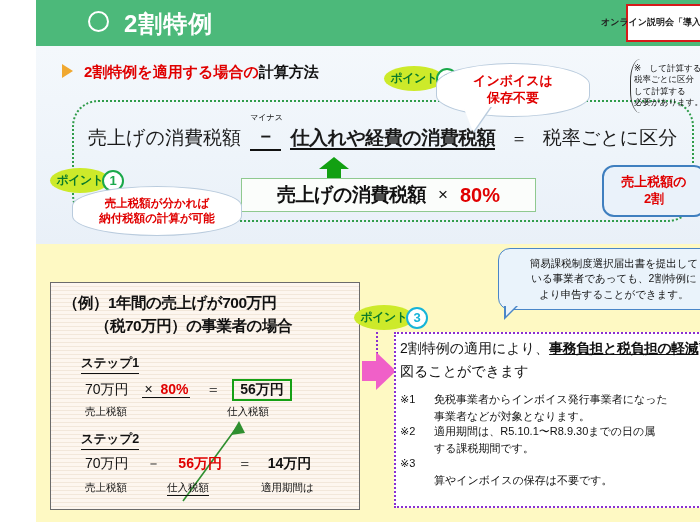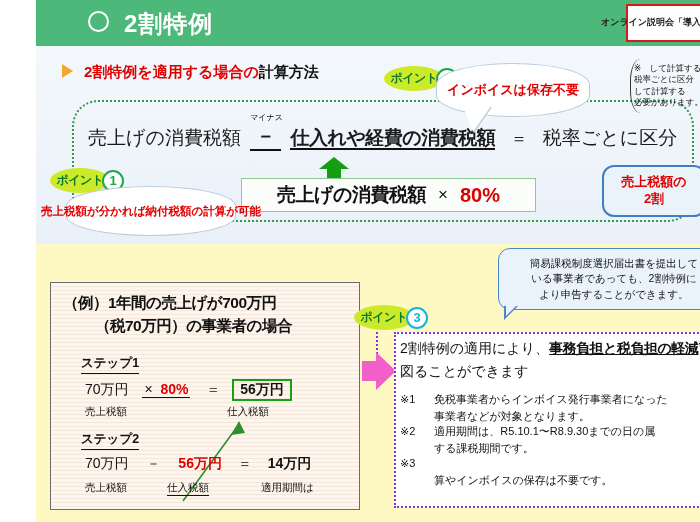--- a/index.html
+++ b/index.html
@@ -102,24 +102,24 @@
   }
   .pt-num.cyan{border-color:#16b4d8;color:#16b4d8;}
 
   #pt1{left:14px;top:168px;}
   #pt2{left:348px;top:66px;}
   #pt3{left:318px;top:305px;}
 
   
   .bubble{
     position:absolute;background:#ffffff;border:1.5px solid #b9cbdd;border-radius:50%/40%;
-    display:flex;flex-direction:row;align-items:center;justify-content:center;
+    display:flex;flex-direction:column;align-items:center;justify-content:center;
     text-align:center;line-height:1.3;
   }
-  #bub1{left:30px;top:186px;width:168px;height:48px;}
+  #bub1{left:36px;top:186px;width:168px;height:48px;}
   #bub1 span{font-size:11.5px;color:#e00000;font-weight:bold;white-space:nowrap;}
   #bub2{left:400px;top:63px;width:152px;height:52px;}
   #bub2 span{font-size:13px;color:#e00000;font-weight:bold;white-space:nowrap;}
   .bub2-tail{
     position:absolute;left:427px;top:106px;width:0;height:0;
     border-left:10px solid transparent;border-right:18px solid transparent;border-top:26px solid #ffffff;
     filter:drop-shadow(1px 1px 0 #b9cbdd);
   }
 
   .note-top{

